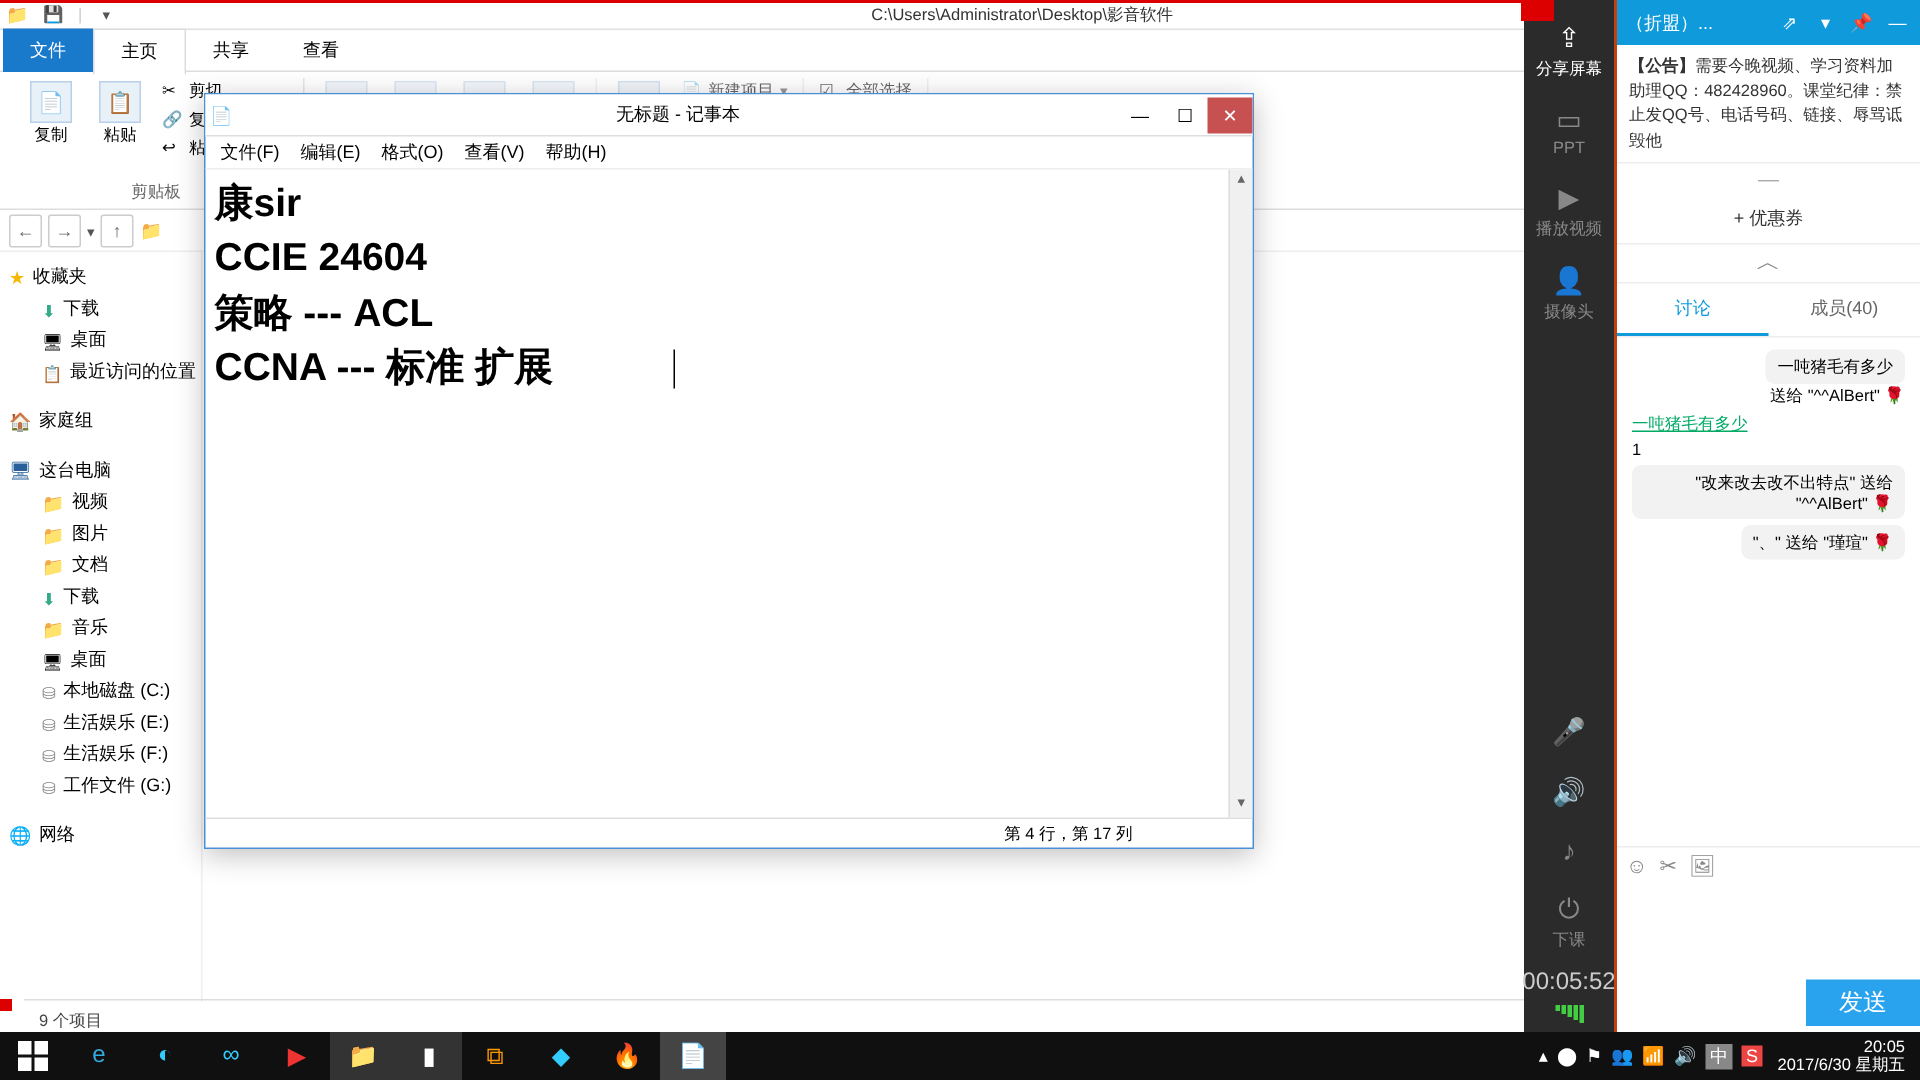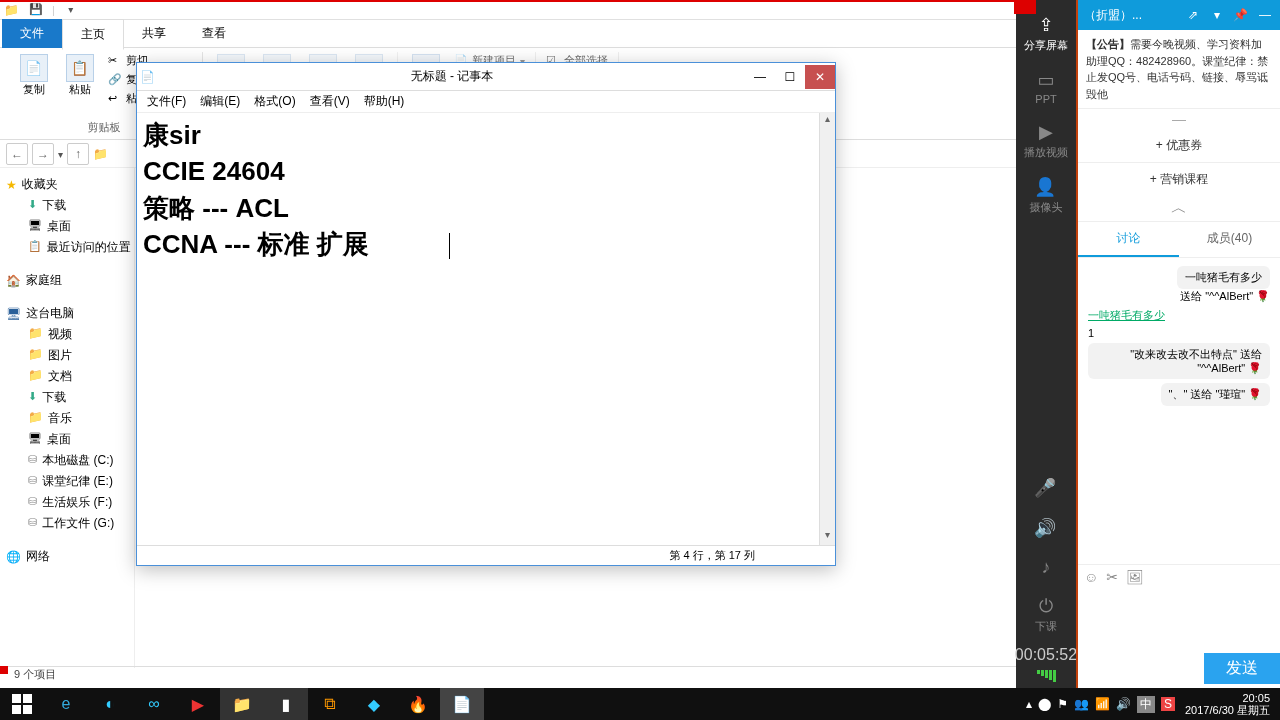--- a/index.html
+++ b/index.html
@@ -27,34 +27,34 @@
 .big-btn .ico { width: 28px; height: 28px; background: #e8f0f8; border: 1px solid #b8d0e8; display: flex; align-items: center; justify-content: center; font-size: 14px; }
 .small-btns { display: flex; flex-direction: column; gap: 2px; }
 .small-btn { display: flex; align-items: center; gap: 4px; font-size: 11px; padding: 1px 2px; cursor: pointer; }
 .small-btn .ico { width: 14px; height: 14px; }
 
 .nav-bar { height: 28px; display: flex; align-items: center; padding: 2px 6px; gap: 4px; border-bottom: 1px solid #eee; font-size: 12px; }
 .nav-btn { width: 22px; height: 22px; border: 1px solid #ccc; border-radius: 2px; display: flex; align-items: center; justify-content: center; cursor: pointer; color: #666; }
 
 .explorer-body { display: flex; height: 500px; position: relative; }
 .nav-pane { width: 135px; border-right: 1px solid #eee; padding: 6px 0; font-size: 12px; overflow: hidden; }
-.nav-item { display: flex; align-items: flex-start; padding: 2px 6px 2px 14px; gap: 5px; cursor: pointer; white-space: nowrap; }
+.nav-item { display: flex; align-items: flex-end; padding: 2px 6px 2px 14px; gap: 5px; cursor: pointer; white-space: nowrap; }
 .nav-item.sub { padding-left: 28px; }
 .nav-header { padding: 2px 6px 2px 6px; display: flex; align-items: center; gap: 5px; font-size: 12px; }
 .nav-sep { height: 12px; }
 .star-ico::before { content: "★"; color: #f5b800; font-size: 12px; }
 .dl-ico::before { content: "⬇"; color: #3a8; font-size: 11px; }
 .desk-ico::before { content: "🖥"; font-size: 11px; }
 .recent-ico::before { content: "📋"; font-size: 11px; }
 .home-ico::before { content: "🏠"; color: #6aa84f; font-size: 12px; }
 .pc-ico::before { content: "🖥"; color: #2a6099; font-size: 12px; }
 .hdd-ico::before { content: "⛁"; color: #888; font-size: 11px; }
 .net-ico::before { content: "🌐"; color: #2a6099; font-size: 12px; }
 
-.status-bar { position: absolute; bottom: 32px; left: 4px; right: 0; height: 22px; border-top: 1px solid #ddd; display: flex; align-items: flex-start; padding: 0 10px; font-size: 11px; color: #444; }
+.status-bar { position: absolute; bottom: 32px; left: 16px; right: 0; height: 22px; border-top: 1px solid #ddd; display: flex; align-items: flex-end; padding: 0 10px; font-size: 11px; color: #444; }
 .status-right { position: absolute; right: 40px; display: flex; gap: 8px; }
 .tool-btn { border: 1px solid #aaa; padding: 2px 10px; background: #fdfdfd; font-size: 12px; cursor: pointer; }
 .view-icons { position: absolute; right: 4px; display: flex; }
 .view-icons span { width: 20px; height: 18px; border: 1px solid #ccc; margin-left: -1px; display:flex; align-items:center; justify-content:center; font-size:10px; }
 
 
 .notepad { position: absolute; left: 136px; top: 62px; width: 700px; height: 504px; background: #fff; border: 1px solid #4a90d9; box-shadow: 0 4px 18px rgba(0,0,0,0.25); display: flex; flex-direction: column; }
 .np-title { height: 28px; background: #fff; display: flex; align-items: center; font-size: 12px; border-bottom: 1px solid #ddd; }
 .np-title .ico { width: 22px; text-align: center; }
 .np-title .t { flex: 1; text-align: center; }
@@ -129,20 +129,21 @@
 </head>
 <body>
 
 <div class="explorer-header">
   <div class="qat">
     <span class="small-icon folder-ico"></span>
     <span class="small-icon disk-ico"></span>
     <span style="color:#ccc">|</span>
     <span class="small-icon down-arrow"></span>
   </div>
+  <div class="title">C:\Users\Administrator\Desktop\影音软件</div>
 </div>
 
 <div class="ribbon-tabs">
   <div class="tab file">文件</div>
   <div class="tab active">主页</div>
   <div class="tab">共享</div>
   <div class="tab">查看</div>
 </div>
 
 <div class="ribbon-body">
@@ -274,21 +275,21 @@
     <div class="nav-item sub">
         <span class="desk-ico"></span>
         <span>桌面</span>
       </div>
     <div class="nav-item sub">
         <span class="hdd-ico"></span>
         <span>本地磁盘 (C:)</span>
       </div>
     <div class="nav-item sub">
         <span class="hdd-ico"></span>
-        <span>课堂纪律 (E:)</span>
+        <span>生活娱乐 (E:)</span>
       </div>
     <div class="nav-item sub">
         <span class="hdd-ico"></span>
         <span>生活娱乐 (F:)</span>
       </div>
     <div class="nav-item sub">
         <span class="hdd-ico"></span>
         <span>工作文件 (G:)</span>
       </div>
     <div class="nav-sep"></div>
@@ -387,21 +388,20 @@
       <span class="hbtn">📌</span>
       <span class="hbtn">—</span>
     </div>
     <div class="notice">
       <b>【公告】</b><span>需要今晚视频、学习资料加助理QQ：482428960。课堂纪律：禁止发QQ号、电话号码、链接、辱骂诋毁他</span>
     </div>
     <div style="text-align:center;color:#aaa;padding:2px 0;font-size:14px">—</div>
     <div class="promo">
       <div class="promo-row">+  优惠券</div>
       <div style="border-top:1px solid #eee"></div>
-      <div class="promo-row">+  营销课程</div>
       <div class="collapse">︿</div>
     </div>
     <div class="chat-tabs">
       <span class="active">讨论</span>
       <span>成员(40)</span>
     </div>
     <div class="chat-body">
       <div class="msg" style="text-align:right">
         <div class="bubble"><span>一吨猪毛有多少</span></div><br>
         <span>送给 "^^AlBert"</span> <span class="rose"></span>

